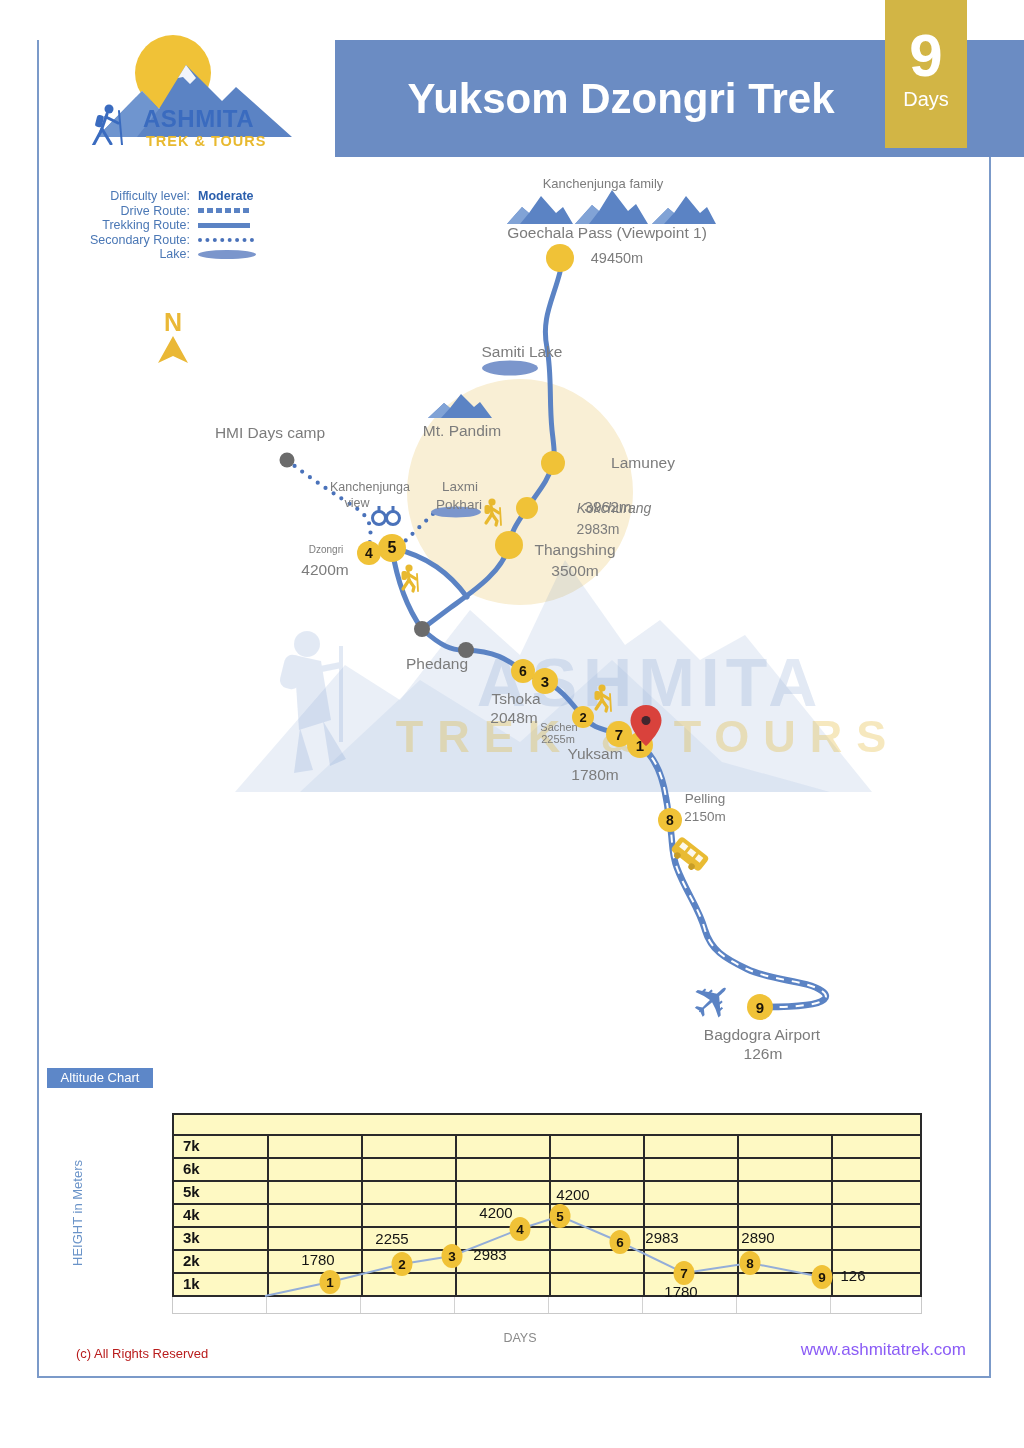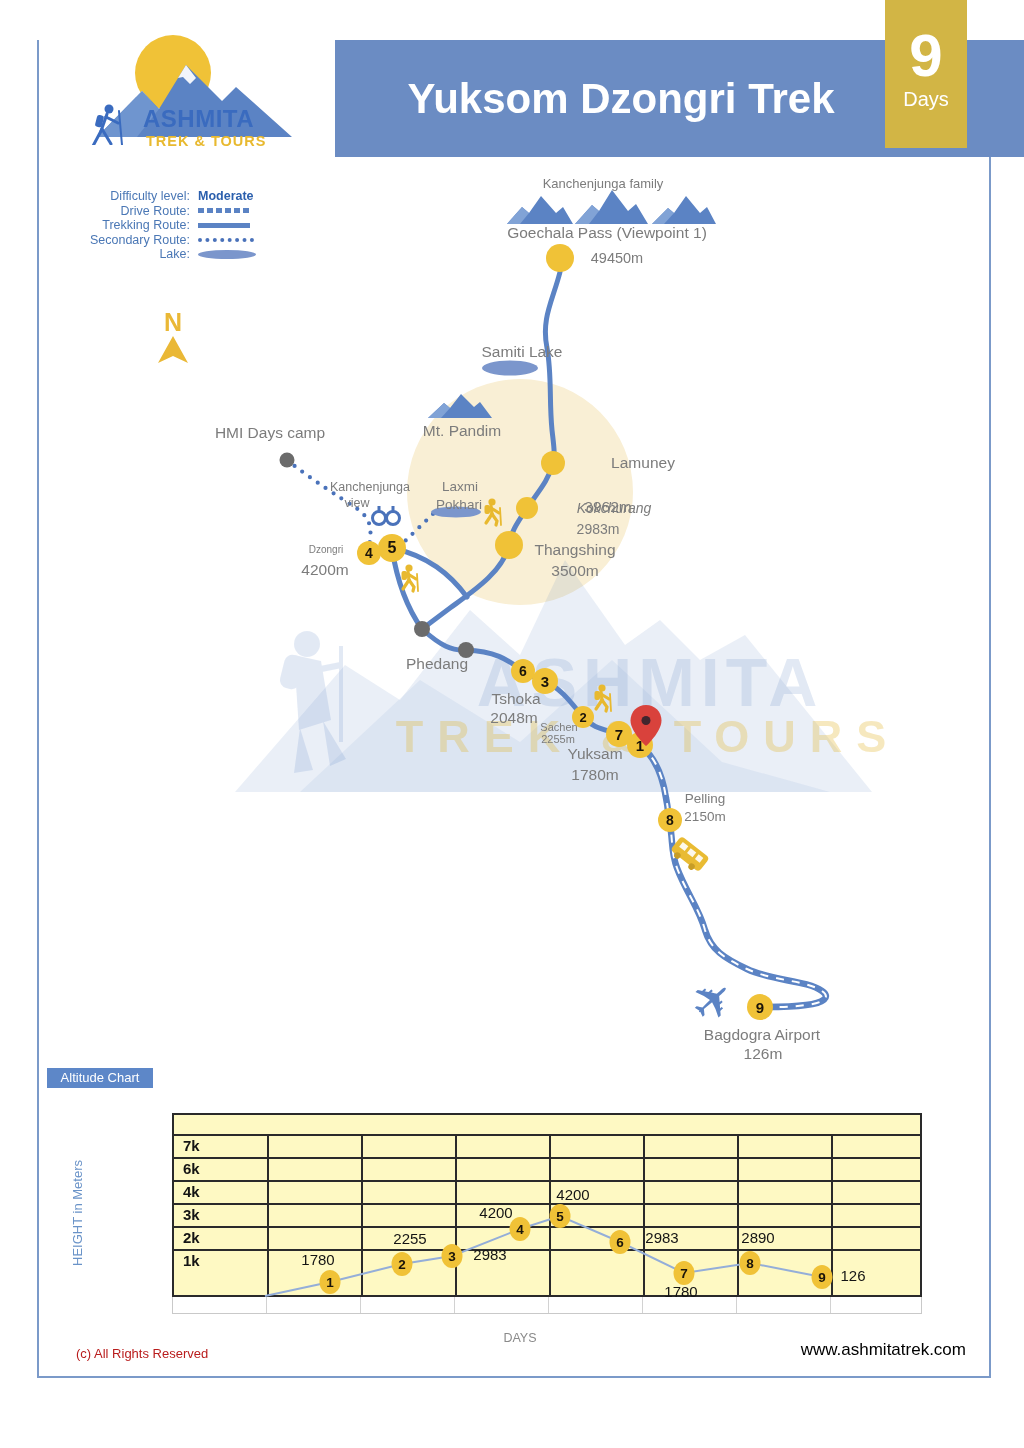--- a/index.html
+++ b/index.html
@@ -57,21 +57,21 @@
   .alt-sub .alt-vline{top:0;width:1px;background:#d2d2d2;}
   .chart-node{position:absolute;transform:translate(-50%,-50%);width:21px;height:24px;background:#f0c237;
               border-radius:50%;display:flex;align-items:center;justify-content:center;font-size:13.5px;
               font-weight:600;color:#1a140a;z-index:3;}
   .chart-val{position:absolute;transform:translateX(-50%);color:#141414;font-size:15px;font-weight:500;z-index:4;white-space:nowrap;}
   .axis-y{position:absolute;left:-2px;top:1205px;width:160px;height:16px;text-align:center;color:#6a93c8;
           font-size:13px;transform:rotate(-90deg);z-index:2;}
   .axis-x{position:absolute;left:145px;top:1331px;width:750px;text-align:center;color:#8a8a8a;font-size:12.5px;z-index:2;}
   
   .copyright{position:absolute;left:76px;top:1346px;color:#b91c1c;font-size:13px;z-index:2;}
-  .website{position:absolute;right:58px;top:1340px;color:#000000;font-size:17px;z-index:2;}
+  .website{position:absolute;right:58px;top:1340px;color:#8b5cf6;font-size:17px;z-index:2;}
 </style>
 </head>
 <body>
 
 <div class="page">
 
   <div class="frame-line" style="left:37px;top:40px;width:2px;height:1338px;"></div>
   <div class="frame-line" style="left:989px;top:157px;width:2px;height:1221px;"></div>
   <div class="frame-line" style="left:37px;top:1376px;width:954px;height:2px;"></div>
 
@@ -224,20 +224,21 @@
       <path d="M 19 2 C 10 2 3.5 9 3.5 17.5 C 3.5 29 19 43 19 43 C 19 43 34.5 29 34.5 17.5 C 34.5 9 28 2 19 2 Z" fill="#d9423c"></path>
       <circle cx="19" cy="17.5" r="4.5" fill="#40262e"></circle>
     </svg>
   </div>
 
   <div class="alt-badge">Altitude Chart</div>
   <div class="alt-grid" id="alt-grid">
     <div class="alt-band"></div>
   <div class="alt-row"><span>7k</span></div>
       <div class="alt-row"><span>6k</span></div>
+      <div class="alt-row"><span>5k</span></div>
       <div class="alt-row"><span>4k</span></div>
       <div class="alt-row"><span>3k</span></div>
       <div class="alt-row"><span>2k</span></div>
       <div class="alt-row"><span>1k</span></div>
       <div class="alt-vline" style="left: 93px;"></div>
       <div class="alt-vline" style="left: 187px;"></div>
       <div class="alt-vline" style="left: 281px;"></div>
       <div class="alt-vline" style="left: 375px;"></div>
       <div class="alt-vline" style="left: 469px;"></div>
       <div class="alt-vline" style="left: 563px;"></div>
@@ -297,21 +298,21 @@
       <div class="stop" style="left: 523px; top: 671px; width: 24px; height: 24px; font-size: 14px;">6</div>
       <div class="stop" style="left: 545px; top: 681px; width: 26px; height: 26px; font-size: 15px;">3</div>
       <div class="stop" style="left: 583px; top: 717px; width: 22px; height: 22px; font-size: 13px;">2</div>
       <div class="stop" style="left: 619px; top: 734px; width: 26px; height: 26px; font-size: 15px;">7</div>
       <div class="stop" style="left: 640px; top: 745px; width: 26px; height: 26px; font-size: 15px;">1</div>
       <div class="stop" style="left: 670px; top: 820px; width: 24px; height: 24px; font-size: 14px;">8</div>
       <div class="stop" style="left: 760px; top: 1007px; width: 26px; height: 26px; font-size: 15px;">9</div>
       <div class="chart-node" style="left: 330px; top: 1282px;">1</div>
       <div class="chart-val" style="left: 318px; top: 1251px;">1780</div>
       <div class="chart-node" style="left: 402px; top: 1264px;">2</div>
-      <div class="chart-val" style="left: 410px; top: 1230px;">2255</div>
+      <div class="chart-val" style="left: 392px; top: 1230px;">2255</div>
       <div class="chart-node" style="left: 452px; top: 1256px;">3</div>
       <div class="chart-val" style="left: 490px; top: 1246px;">2983</div>
       <div class="chart-node" style="left: 520px; top: 1229px;">4</div>
       <div class="chart-val" style="left: 496px; top: 1204px;">4200</div>
       <div class="chart-node" style="left: 560px; top: 1216px;">5</div>
       <div class="chart-val" style="left: 573px; top: 1186px;">4200</div>
       <div class="chart-node" style="left: 620px; top: 1242px;">6</div>
       <div class="chart-val" style="left: 662px; top: 1229px;">2983</div>
       <div class="chart-node" style="left: 684px; top: 1273px;">7</div>
       <div class="chart-val" style="left: 681px; top: 1283px;">1780</div>

